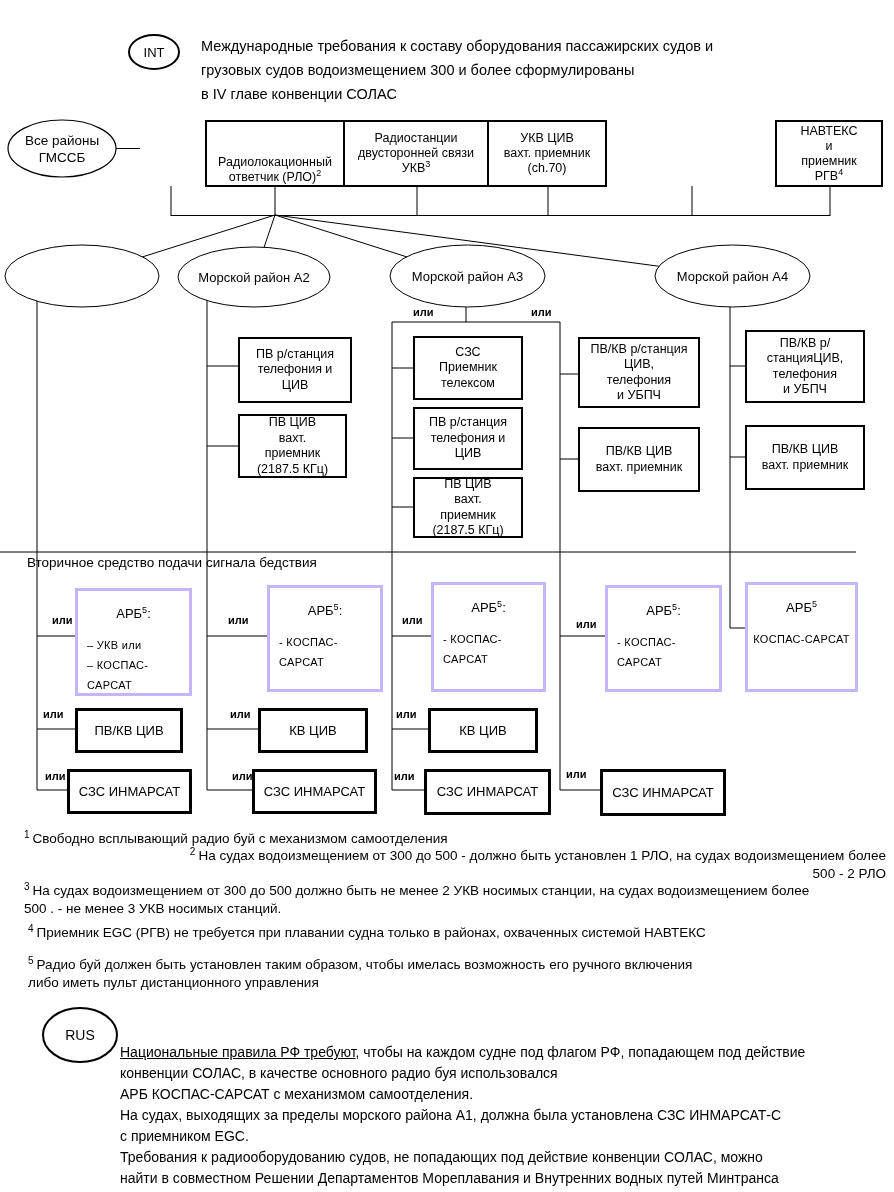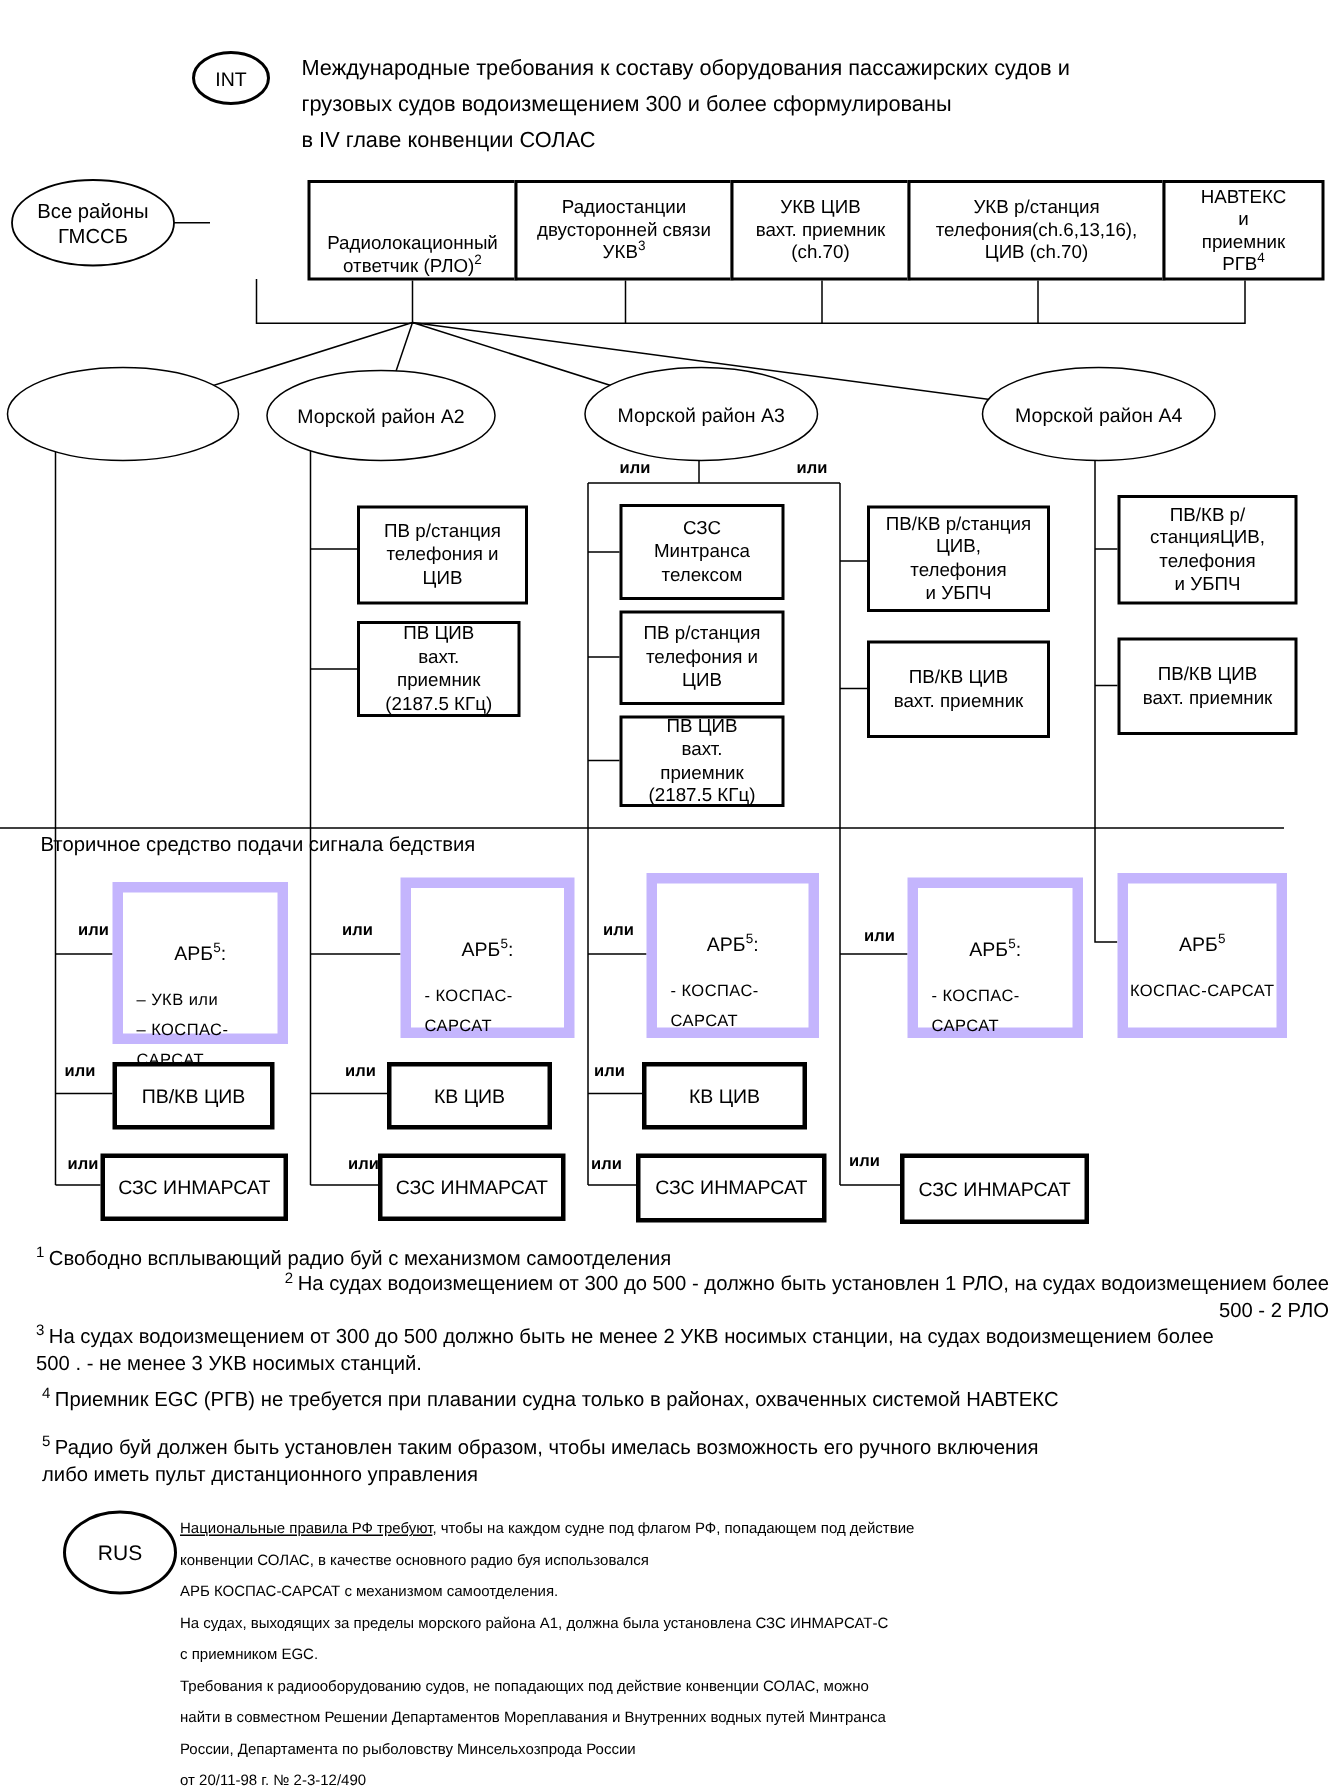--- a/index.html
+++ b/index.html
@@ -7,33 +7,33 @@
           font-family:"Liberation Sans",sans-serif;color:#000;}
   svg.wires{position:absolute;left:0;top:0;z-index:1;}
   .pre{white-space:pre-line;}
   .box{position:absolute;z-index:2;background:#fff;border:2px solid #000;box-sizing:border-box;
        display:flex;align-items:center;justify-content:center;text-align:center;}
   .box .inner{width:100%;text-align:center;}
   .rowbox{font-size:12.5px;line-height:15px;}
   .pbox{font-size:12.5px;line-height:15.5px;}
   .sbox{border-width:3px;font-size:13px;line-height:16px;}
   sup{font-size:9px;vertical-align:super;line-height:0;}
-  .arb{position:absolute;z-index:2;background:#fff;border:7px solid #c4b5fd;box-sizing:border-box;padding-top:33px;}
+  .arb{position:absolute;z-index:2;background:#fff;border:3px solid #c4b5fd;box-sizing:border-box;padding-top:15px;}
   .arb .head{text-align:center;font-size:13px;}
   .arb .items{margin-top:14px;padding-left:9px;font-size:11px;line-height:20px;
               white-space:pre-line;letter-spacing:0.3px;text-align:left;}
   .arb.centered .items{padding-left:0;text-align:center;}
   .oval-label{position:absolute;z-index:2;display:flex;align-items:center;justify-content:center;
               text-align:center;font-size:13px;}
   .ili{position:absolute;z-index:2;font-size:11px;font-weight:bold;}
   .section-heading{position:absolute;z-index:2;font-size:13.5px;}
   .title{position:absolute;z-index:2;font-size:14.5px;line-height:24px;}
   .footnote{position:absolute;z-index:2;font-size:13.5px;line-height:18px;}
   .footnote sup{font-size:10px;margin-right:3px;}
-  .rus-line{position:absolute;z-index:2;font-size:10px;line-height:21px;}
+  .rus-line{position:absolute;z-index:2;font-size:14px;line-height:21px;margin-top:33px;}
   .u{text-decoration:underline;}
 </style>
 </head>
 <body>
 
 <div class="canvas">
 
   <svg class="wires" width="894" height="1192" viewBox="0 0 894 1192">
     <path d="M116 148.5 H140 M171 186 V216 M275 186 V216 M417 186 V216 M548 186 V216 M692 186 V216 M830 186 V216 M171 215.5 H830" stroke="#000" fill="none" stroke-width="1"></path>
     <path d="M275 215 L82 276 M275 215 L254 277 M275 215 L467 276 M275 215 L732 276" stroke="#000" fill="none" stroke-width="1"></path>
@@ -71,25 +71,20 @@
   <div class="box rowbox" style="left:343px;top:120px;width:146px;height:67px;">
     <div class="inner"><span class="pre">Радиостанции
 двусторонней связи
 УКВ</span><sup>3</sup></div>
   </div>
   <div class="box rowbox" style="left:487px;top:120px;width:120px;height:67px;">
     <div class="inner"><span class="pre">УКВ ЦИВ
 вахт. приемник
 (ch.70)</span><sup></sup></div>
   </div>
-  <div class="box rowbox" style="left:605px;top:120px;width:172px;height:67px;">
-    <div class="inner"><span class="pre">УКВ р/станция
-телефония(ch.6,13,16),
-ЦИВ (ch.70)</span><sup></sup></div>
-  </div>
   <div class="box rowbox" style="left:775px;top:120px;width:108px;height:67px;">
     <div class="inner"><span class="pre">НАВТЕКС
 и
 приемник
 РГВ</span><sup>4</sup></div>
   </div>
 
   <div class="oval-label" style="left:178px;top:247px;width:152px;height:60px;">Морской район А2</div>
   <div class="oval-label" style="left:390px;top:245px;width:155px;height:62px;">Морской район А3</div>
   <div class="oval-label" style="left:655px;top:245px;width:155px;height:62px;">Морской район А4</div>
@@ -104,21 +99,21 @@
   </div>
   <div class="box pbox" style="left:238px;top:414px;width:109px;height:64px;">
     <div class="inner"><span class="pre">ПВ ЦИВ
 вахт.
 приемник
 (2187.5 КГц)</span></div>
   </div>
 
   <div class="box pbox" style="left:413px;top:336px;width:110px;height:64px;">
     <div class="inner"><span class="pre">СЗС
-Минтранса
+Приемник
 телексом</span></div>
   </div>
   <div class="box pbox" style="left:413px;top:407px;width:110px;height:63px;">
     <div class="inner"><span class="pre">ПВ р/станция
 телефония и
 ЦИВ</span></div>
   </div>
   <div class="box pbox" style="left:413px;top:477px;width:110px;height:61px;">
     <div class="inner"><span class="pre">ПВ ЦИВ
 вахт.

